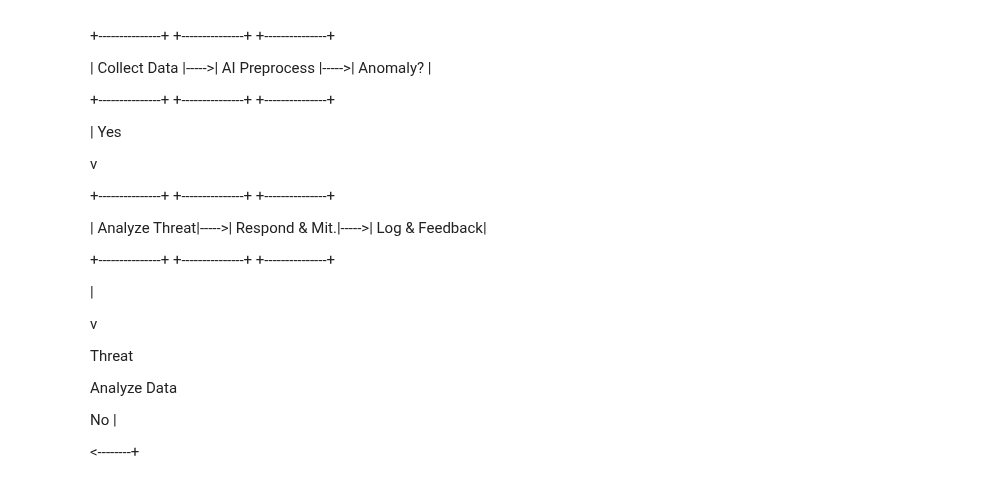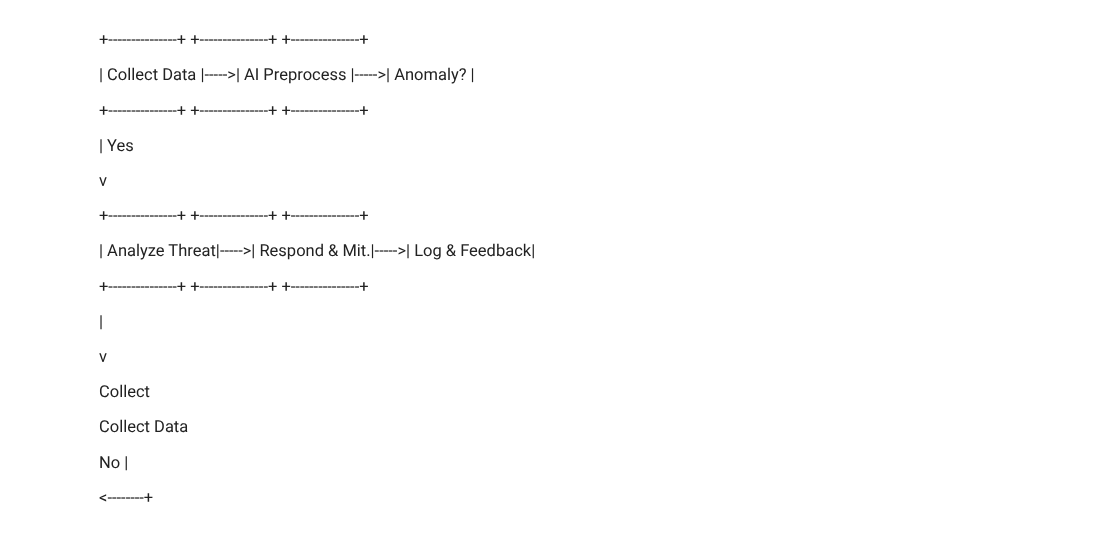--- a/index.html
+++ b/index.html
@@ -32,16 +32,16 @@
 <div class="line">+---------------+ +---------------+ +---------------+</div>
 <div class="line">| Collect Data |-----&gt;| AI Preprocess |-----&gt;| Anomaly? |</div>
 <div class="line">+---------------+ +---------------+ +---------------+</div>
 <div class="line">| Yes</div>
 <div class="line">v</div>
 <div class="line">+---------------+ +---------------+ +---------------+</div>
 <div class="line">| Analyze Threat|-----&gt;| Respond &amp; Mit.|-----&gt;| Log &amp; Feedback|</div>
 <div class="line">+---------------+ +---------------+ +---------------+</div>
 <div class="line">|</div>
 <div class="line">v</div>
-<div class="line">Collect</div>
-<div class="line">Collect Data</div>
+<div class="line">Threat</div>
+<div class="line">Analyze Data</div>
 <div class="line">No |</div>
 <div class="line">&lt;--------+</div>
 
 </body></html>

